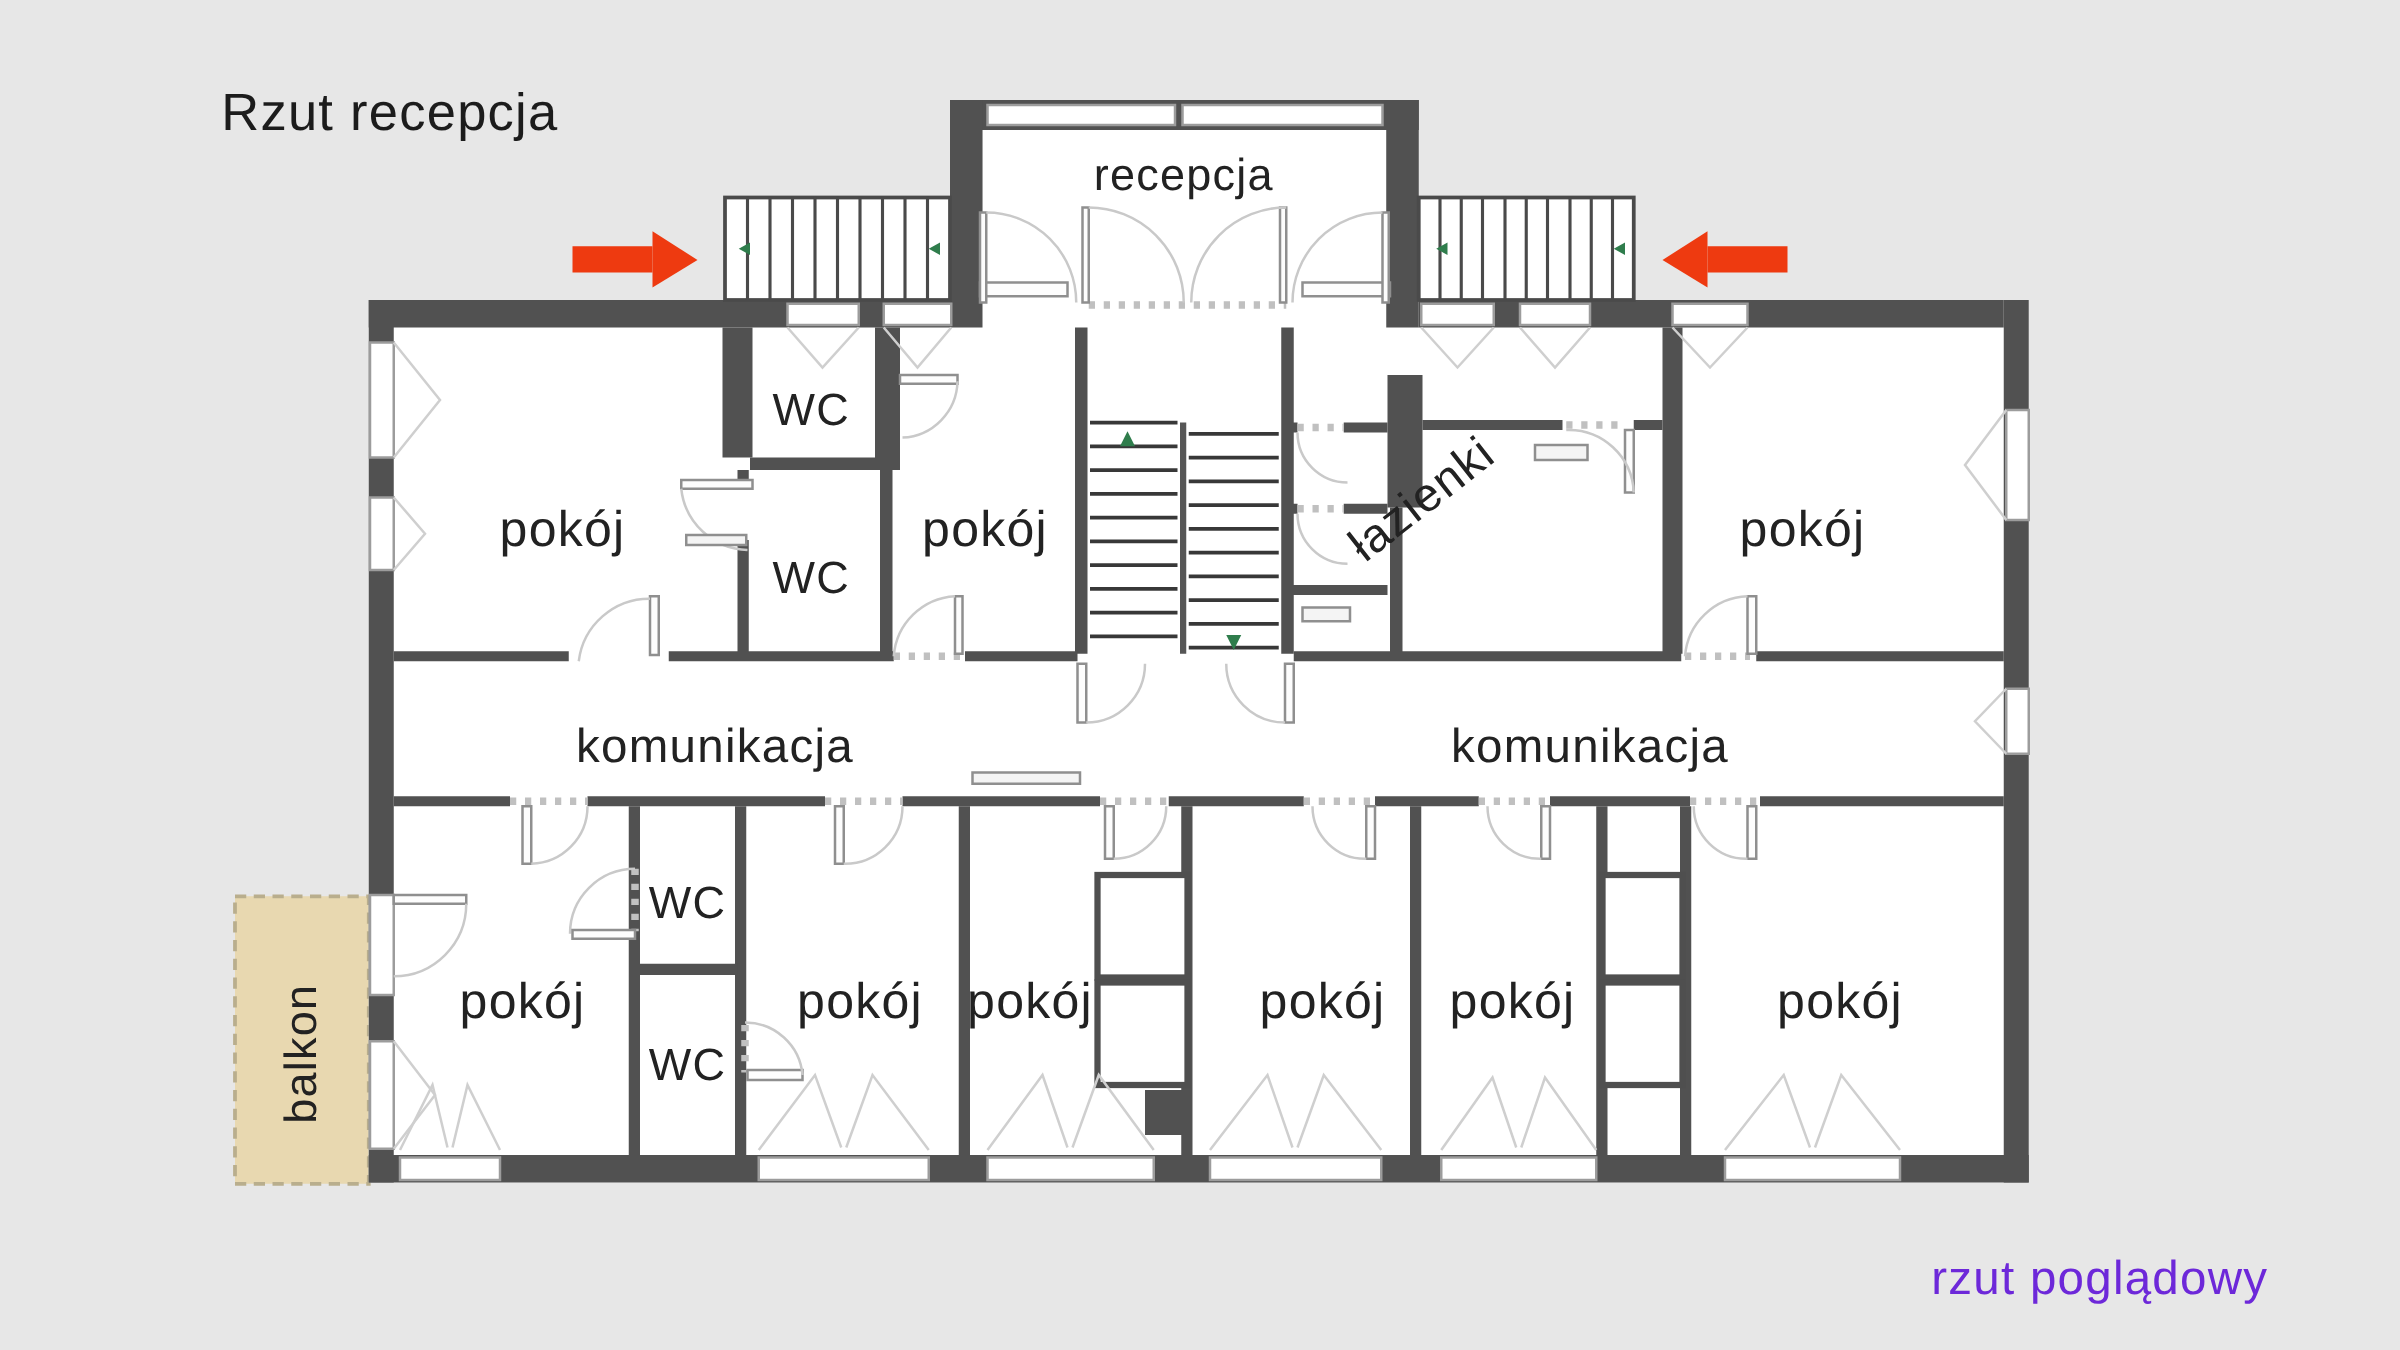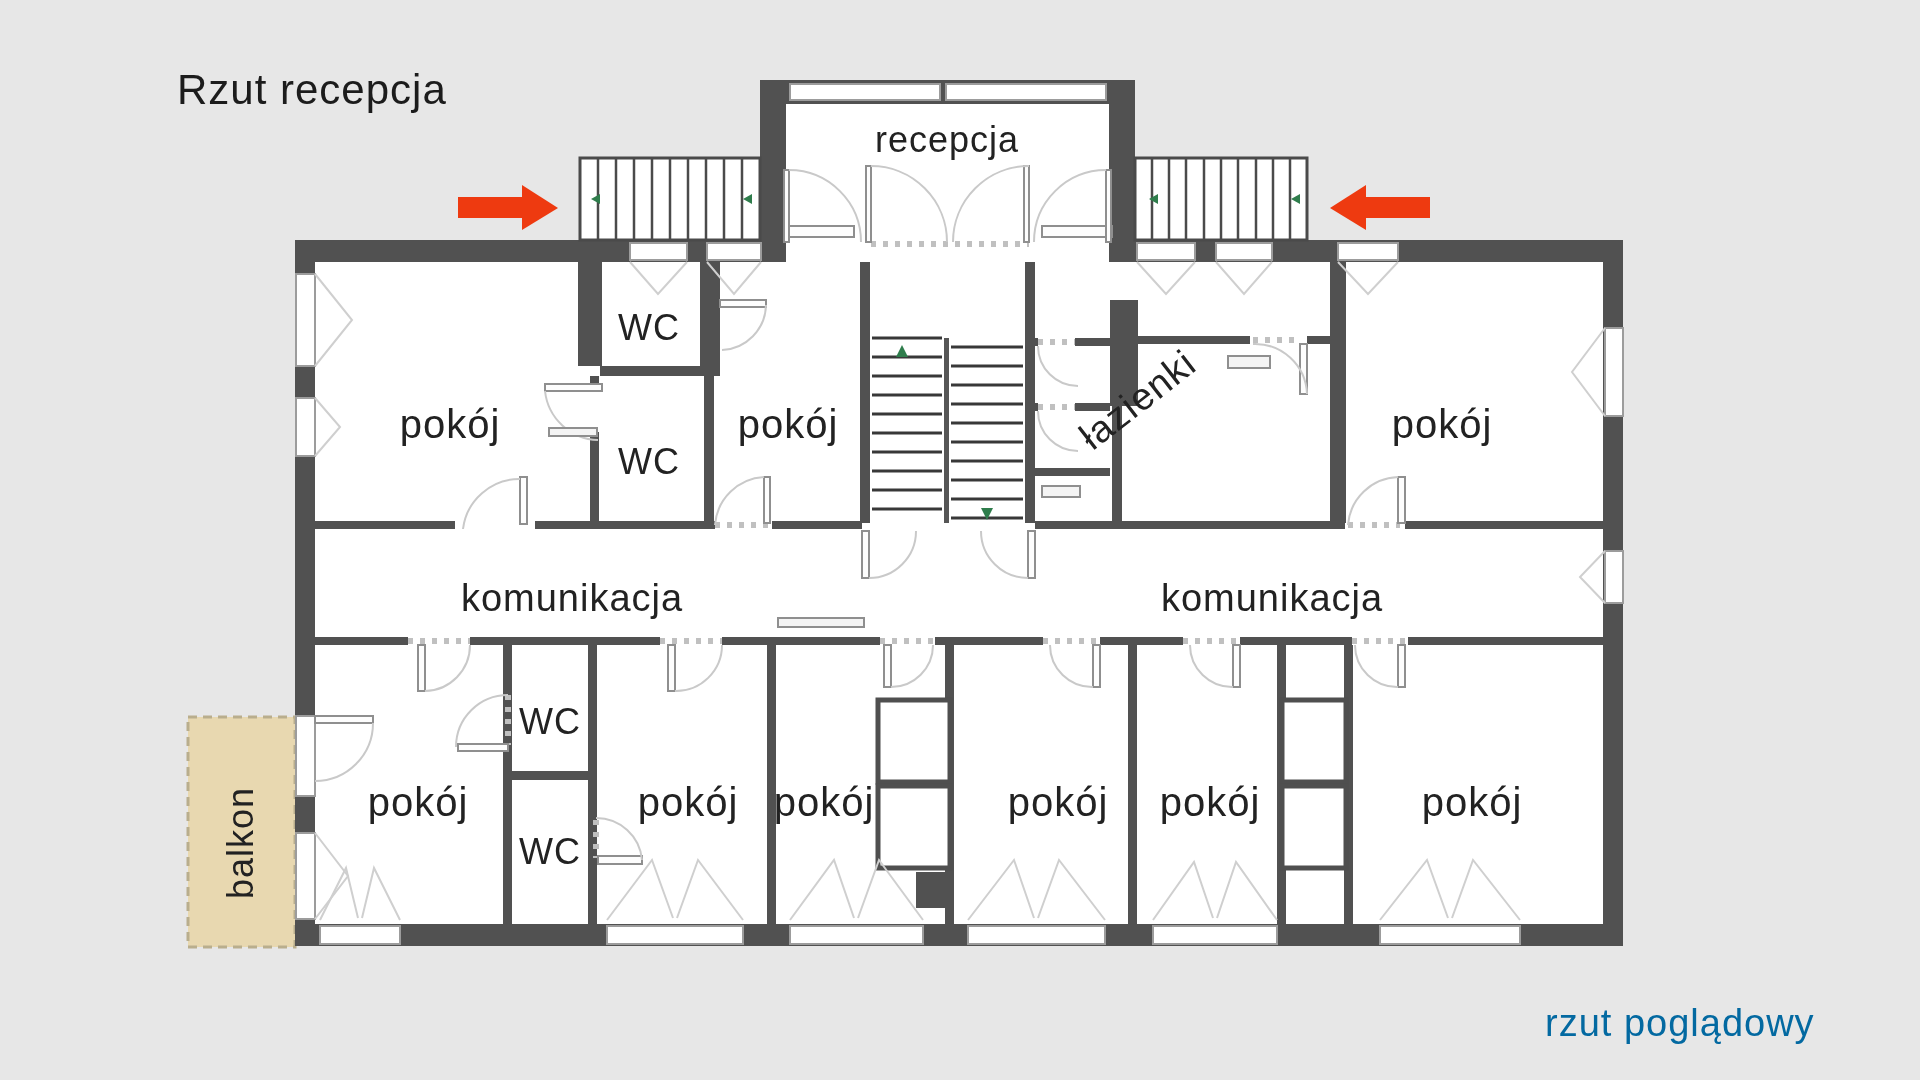--- a/index.html
+++ b/index.html
@@ -7,21 +7,21 @@
     --arrow-red:#ee3a10; --balcony-fill:#e8d8b0; --balcony-border:#b9ae8d;
     --stair-marker-green:#2f7d4c; --text:#222222;
   }
   html,body{margin:0;padding:0;}
   body{background:var(--background);font-family:"Liberation Sans",sans-serif;}
   .canvas{position:relative;width:1920px;height:1080px;background:var(--background);overflow:hidden;}
   .plan-svg{position:absolute;left:0;top:0;}
   .labels-layer{position:absolute;left:0;top:0;width:1920px;height:1080px;pointer-events:none;}
   .room-label{position:absolute;color:var(--text);white-space:nowrap;letter-spacing:1px;}
   .page-title{position:absolute;left:177px;top:66px;font-size:42px;color:#1c1c1c;letter-spacing:1px;}
-  .page-caption{position:absolute;left:1545px;top:1002px;font-size:38px;color:#0369a1;letter-spacing:1px;}
+  .page-caption{position:absolute;left:1545px;top:1002px;font-size:38px;color:#6d28d9;letter-spacing:1px;}
   
   .w{fill:var(--wall);}
   .rm{fill:var(--room-fill);}
   .arc{fill:none;stroke:var(--door-arc);stroke-width:2;}
   .leaf{fill:#fdfdfd;stroke:#8f8f8f;stroke-width:2;}
   .win{fill:#ffffff;stroke:#9c9c9c;stroke-width:2;}
   .vline{fill:none;stroke:#cfcfcf;stroke-width:2;}
   .dsh{fill:none;stroke:#c0c0c0;stroke-width:6;stroke-dasharray:5 7;}
   .stp{stroke:#383838;stroke-width:3;}
   .riser{stroke:#4a4a4a;stroke-width:2.5;}

